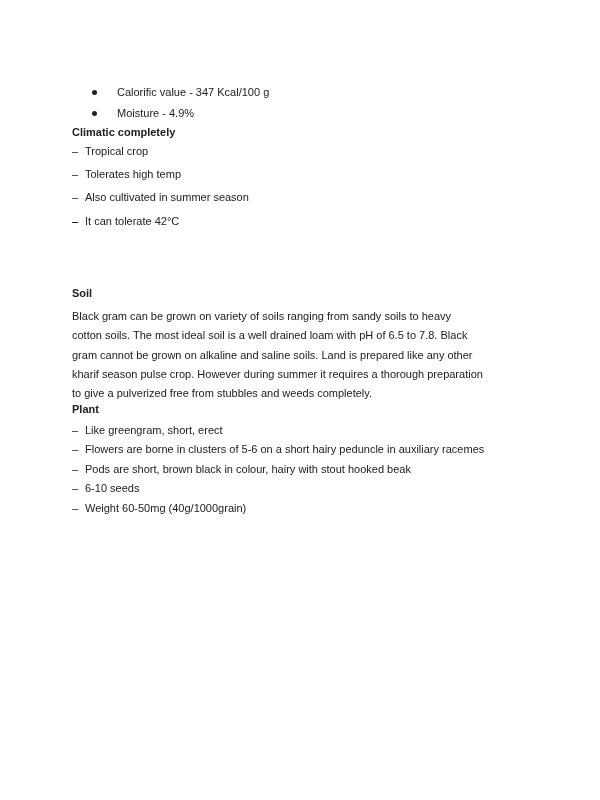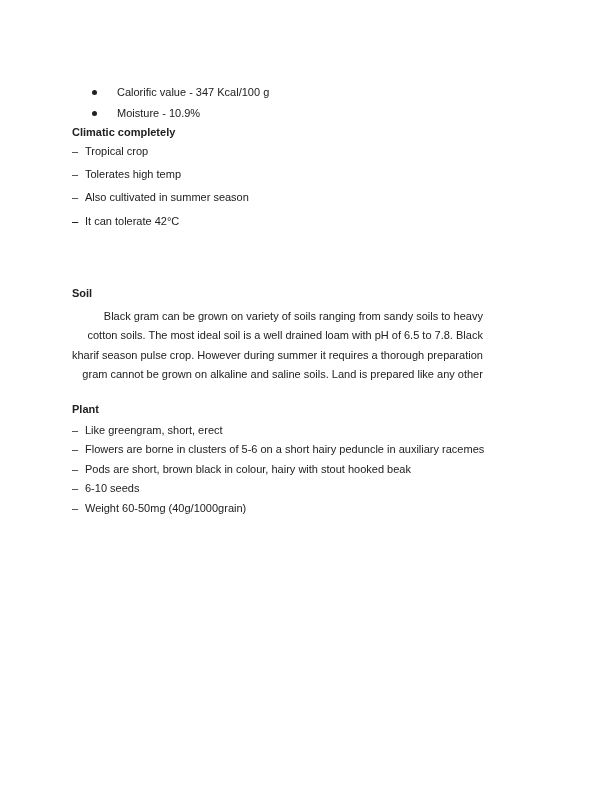--- a/index.html
+++ b/index.html
@@ -27,35 +27,35 @@
   .dash-list li { position:relative; padding-left:13px; white-space:nowrap; }
   .dash { position:absolute; left:0; top:0; }
   #list-climatic { top:124px; }
   #list-climatic li { line-height:23.2px; }
   #list-climatic .dash { line-height:23.2px; }
   #list-plant { top:405px; }
   #list-plant li { line-height:19.4px; }
   #list-plant .dash { line-height:19.4px; }
   
   .para { position:absolute; left:72px; top:291px; line-height:19.3px; }
-  .para div { white-space:nowrap;text-align:right; }
+  .para div { white-space:nowrap; }
 </style>
 </head>
 <body>
 
 <div class="page">
 
   <ul class="bullets">
     <li>
       <span class="dot"></span>
       <span>Calorific value - 347 Kcal/100 g</span>
     </li>
     <li>
       <span class="dot"></span>
-      <span>Moisture - 10.9%</span>
+      <span>Moisture - 4.9%</span>
     </li>
   </ul>
 
   <div class="heading" id="h-climatic">Climatic completely</div>
 
   <ul class="dash-list" id="list-climatic">
     <li>
       <span class="dash">–</span>
       <span>Tropical crop</span>
     </li>
@@ -77,22 +77,23 @@
       <span class="dash">–</span>
       <span>It can tolerate 42°C</span>
     </li>
   </ul>
 
   <div class="heading" id="h-soil">Soil</div>
 
   <div class="para">
     <div>Black gram can be grown on variety of soils ranging from sandy soils to heavy</div>
     <div>cotton soils. The most ideal soil is a well drained loam with pH of 6.5 to 7.8. Black</div>
+    <div>gram cannot be grown on alkaline and saline soils. Land is prepared like any other</div>
     <div>kharif season pulse crop. However during summer it requires a thorough preparation</div>
-    <div>gram cannot be grown on alkaline and saline soils. Land is prepared like any other</div>
+    <div>to give a pulverized free from stubbles and weeds completely.</div>
   </div>
 
   <div class="heading" id="h-plant">Plant</div>
 
   <ul class="dash-list" id="list-plant">
     <li>
       <span class="dash">–</span>
       <span>Like greengram, short, erect</span>
     </li>
     <li>

